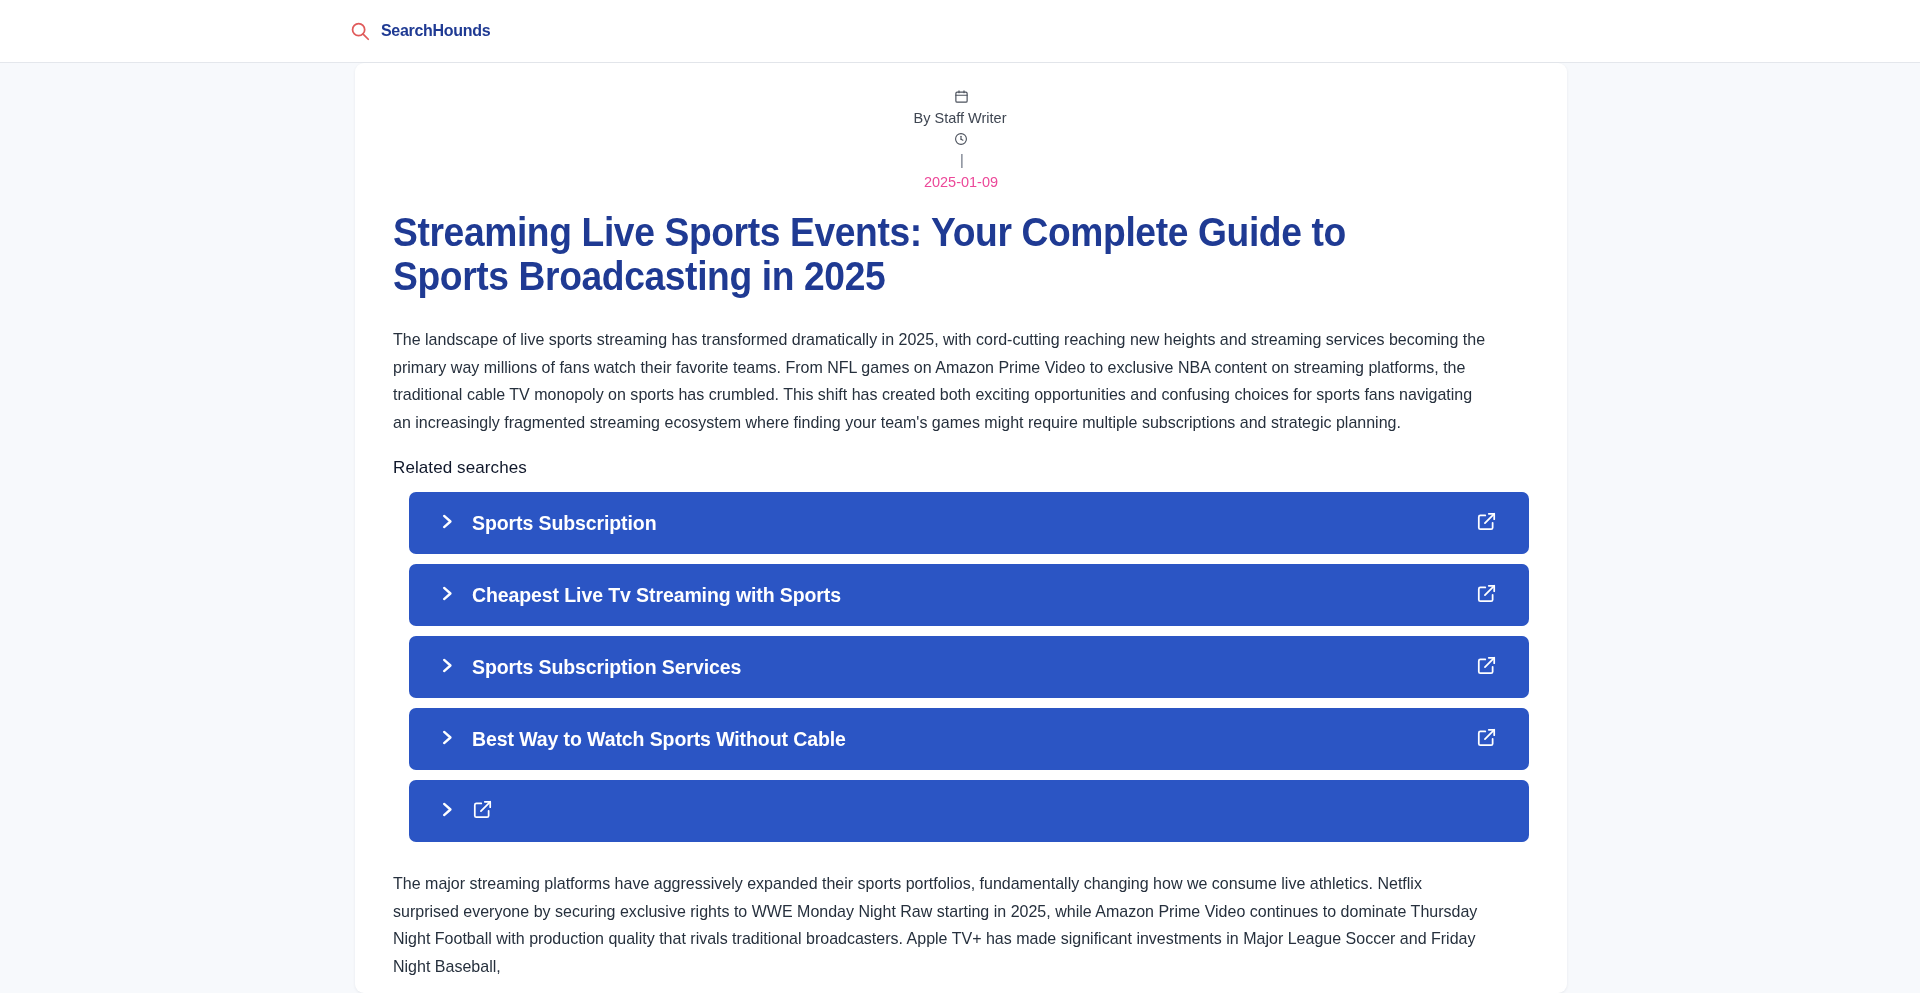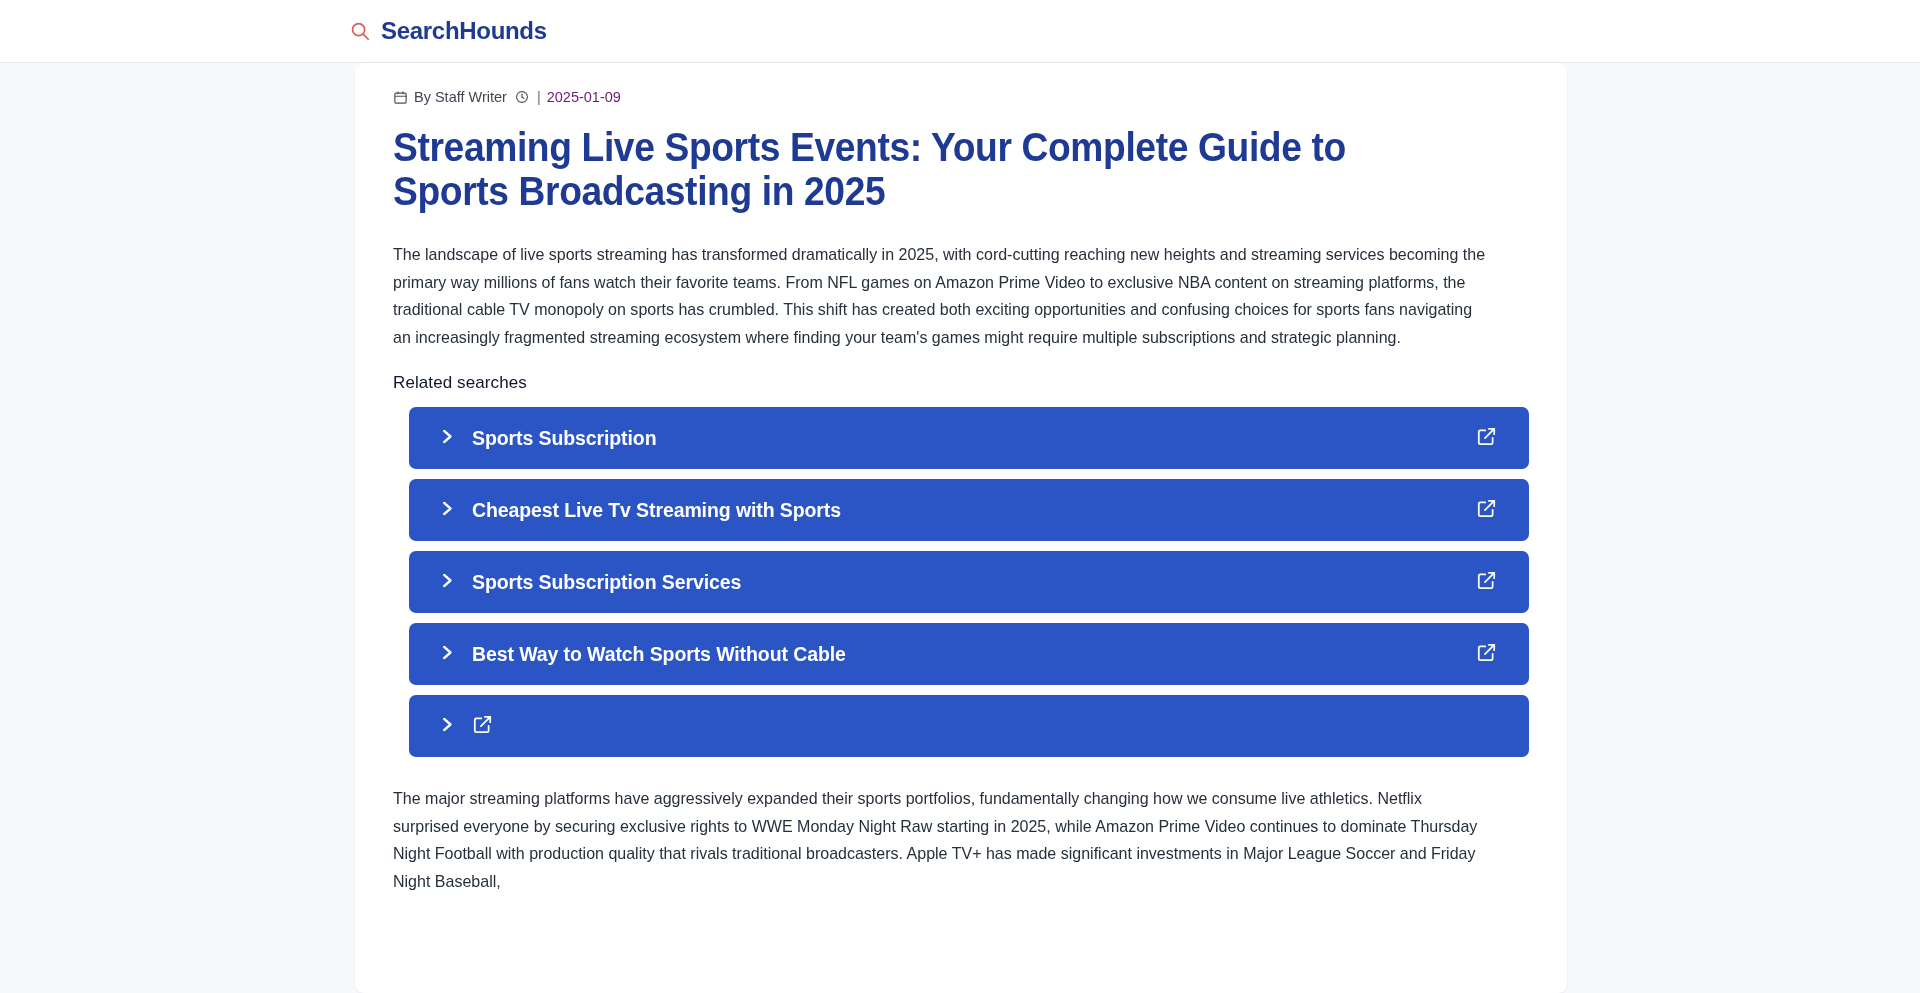--- a/index.html
+++ b/index.html
@@ -34,21 +34,21 @@
   }
 
   .brand-icon {
     width: 22px;
     height: 22px;
     display: block;
     flex: none;
   }
 
   .brand-name {
-    font-size: 24px;
+    font-size: 16px;
     font-weight: bold;
     color: #1f3a93;
     letter-spacing: -0.3px;
     font-family: "Liberation Sans", sans-serif;
   }
 
   
   .page {
     width: 1920px;
     height: 930px;
@@ -67,24 +67,25 @@
   }
 
   
   .byline {
     display: flex;
     align-items: center;
     gap: 6px;
     font-size: 14.5px;
     color: #3f4652;
     margin-bottom: 20px;
+    flex-direction: column;
   }
   .byline svg { display: block; flex: none; }
   .byline .sep { color: #6b7280; margin-left: 2px; }
-  .byline .date { color: #701a75; }
+  .byline .date { color: #ec4899; }
   .byline .author { margin-right: 2px; }
 
   
   .article-title {
     font-size: 40px;
     line-height: 1.10;
     font-weight: bold;
     color: #1f3a93;
     font-family: "Liberation Sans Narrow", "Liberation Sans", sans-serif;
     transform: scaleX(0.93);

